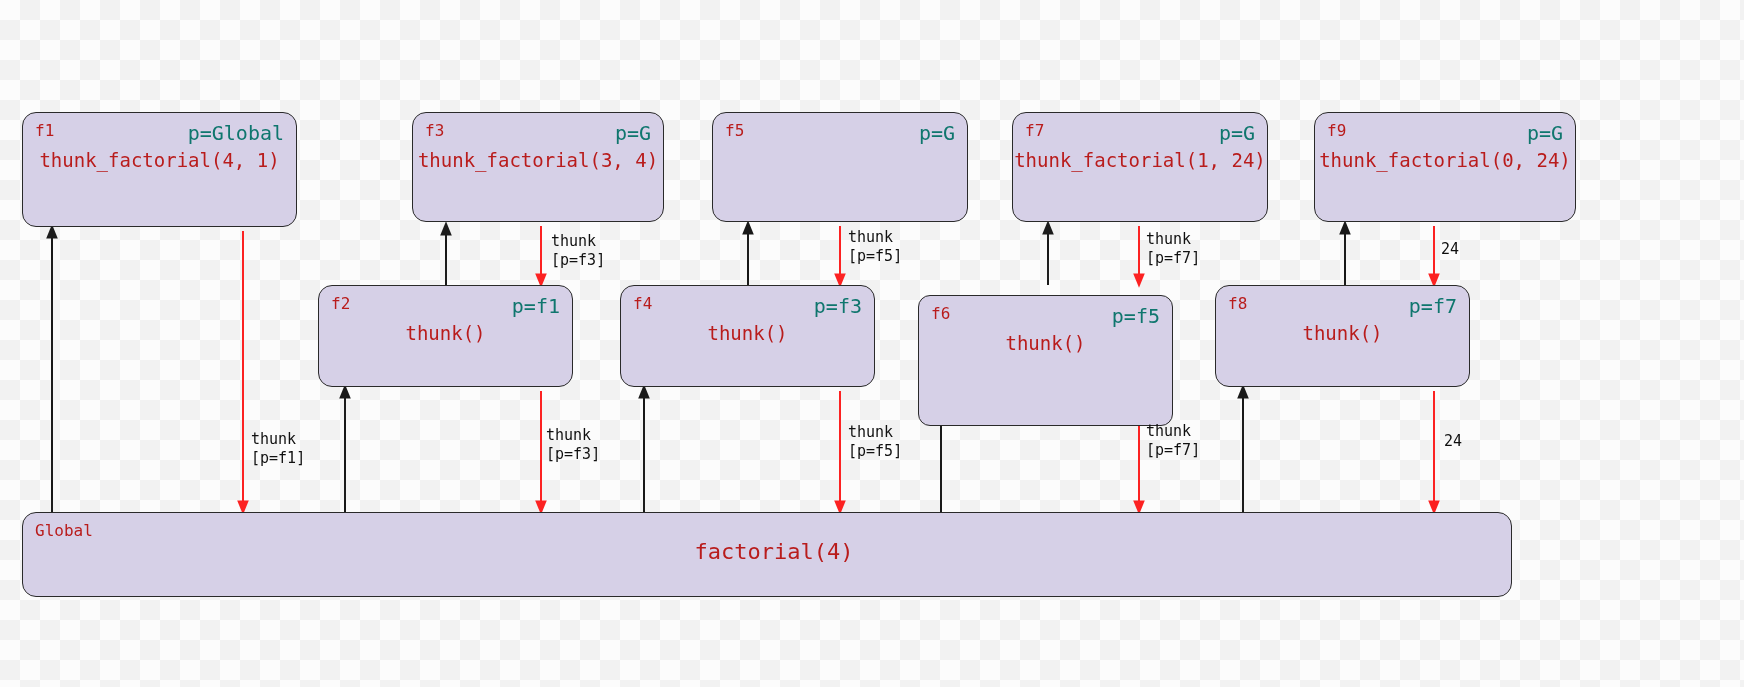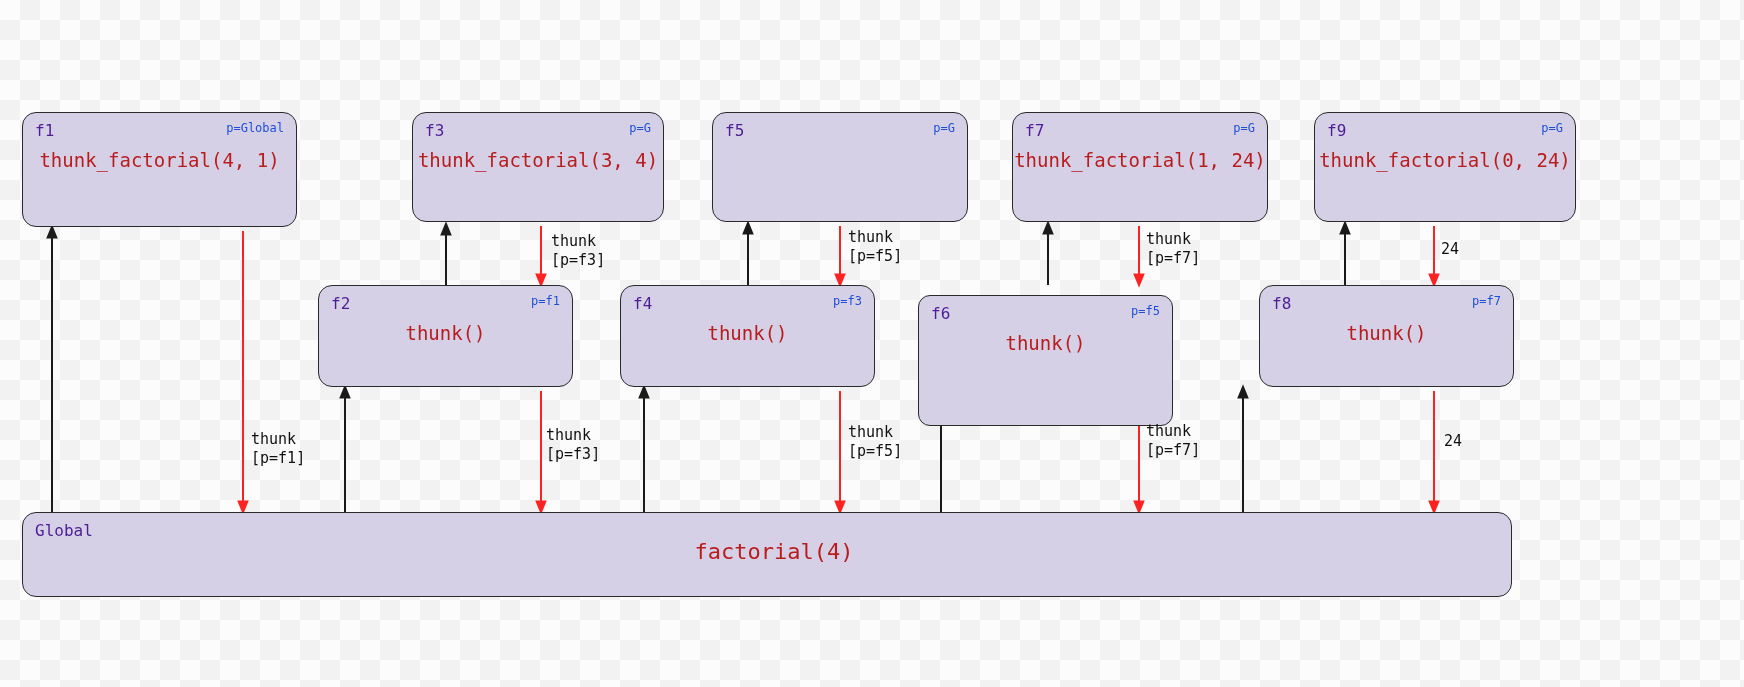--- a/index.html
+++ b/index.html
@@ -40,29 +40,29 @@
     box-sizing: border-box;
     background: #d6d0e7;
     border: 1.6px solid #2a2a2a;
     border-radius: 14px;
   }
   .frame .fid {
     position: absolute;
     left: 12px;
     top: 8px;
     font-size: 16px;
-    color: #4c1d95;
+    color: #b91c1c;
     white-space: nowrap;
   }
   .frame .fparent {
     position: absolute;
     right: 12px;
     top: 8px;
-    font-size: 12px;
-    color: #1d4ed8;
+    font-size: 20px;
+    color: #0f766e;
     white-space: nowrap;
   }
   .frame .fbody {
     position: absolute;
     left: 0;
     right: 0;
     top: 36px;
     text-align: center;
     font-size: 19px;
     color: #b91c1c;
@@ -157,21 +157,21 @@
       <div class="frame" style="left: 620px; top: 285px; width: 255px; height: 102px;">
         <span class="fid">f4</span>
         <span class="fparent">p=f3</span>
         <span class="fbody">thunk()</span>
       </div>
       <div class="frame" style="left: 918px; top: 295px; width: 255px; height: 131px; border-radius: 12px;">
         <span class="fid">f6</span>
         <span class="fparent">p=f5</span>
         <span class="fbody">thunk()</span>
       </div>
-      <div class="frame" style="left: 1215px; top: 285px; width: 255px; height: 102px; margin-left: 44px;">
+      <div class="frame" style="left: 1215px; top: 285px; width: 255px; height: 102px;">
         <span class="fid">f8</span>
         <span class="fparent">p=f7</span>
         <span class="fbody">thunk()</span>
       </div>
     </div>
 
   <div class="frame global" id="global-frame" style="left: 22px; top: 512px; width: 1490px; height: 85px;">
     <span class="fid">Global</span>
     <span class="fbody">factorial(4)</span>
   </div>

